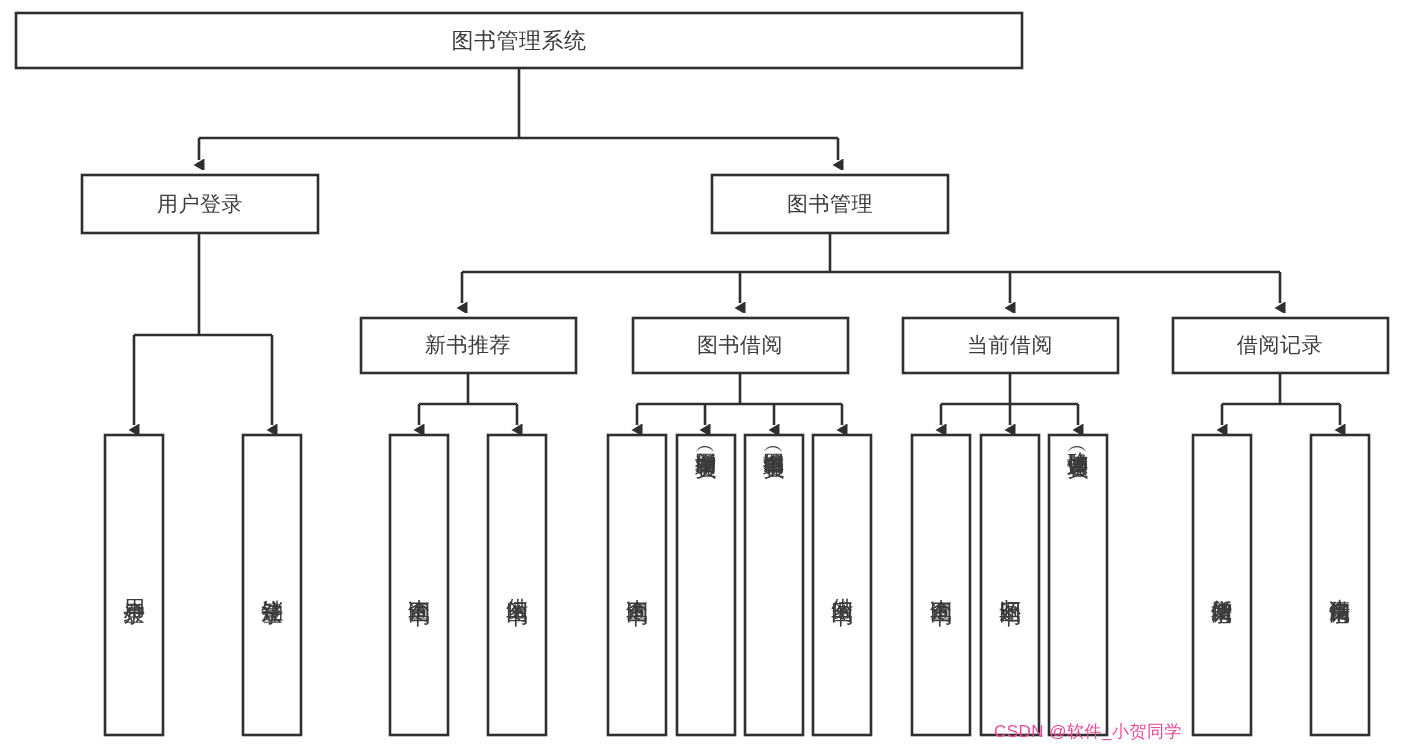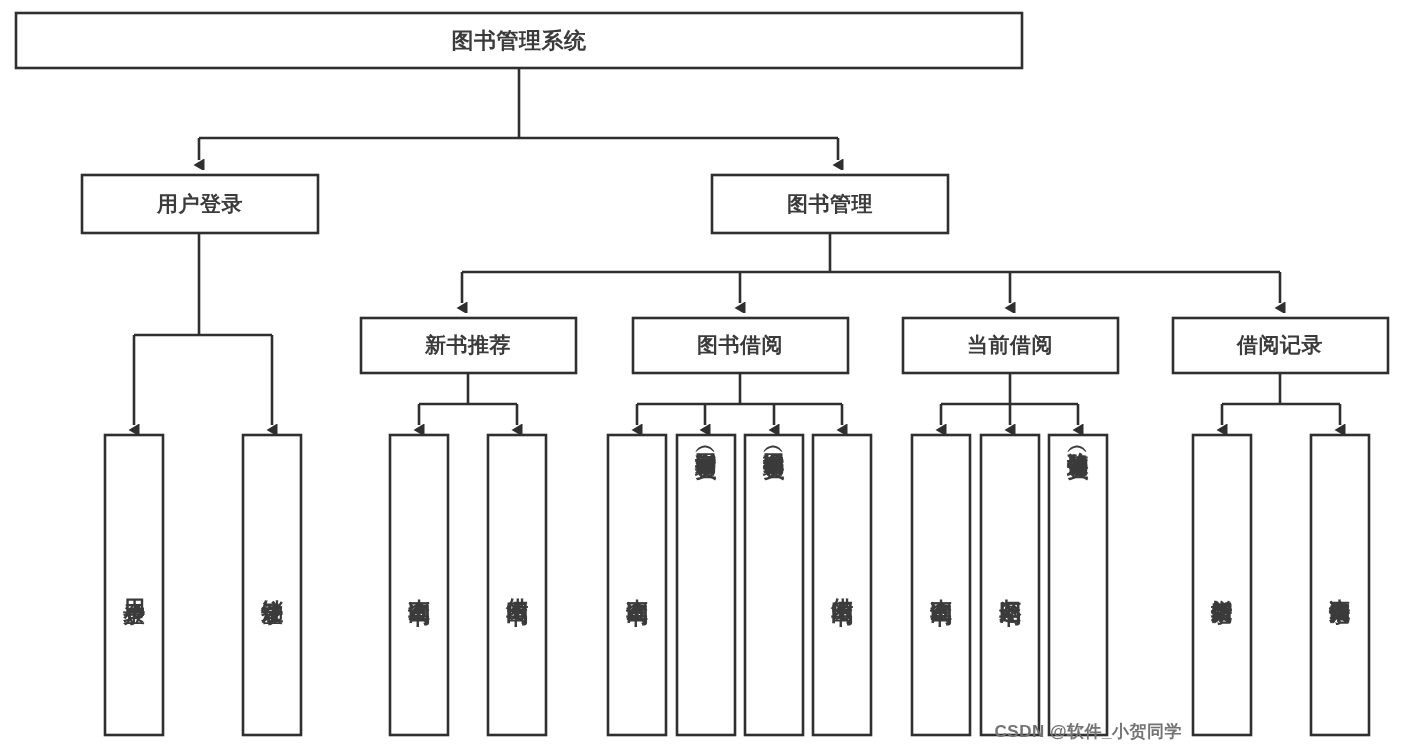--- a/index.html
+++ b/index.html
@@ -2,21 +2,21 @@
 <html><head>
 <meta charset="utf-8">
 <style>
   html,body{margin:0;padding:0;background:#ffffff;}
   body{
     width:1405px;height:747px;
     font-family:"Liberation Sans","DejaVu Sans",sans-serif;
     overflow:hidden;
     position:relative;
   }
-  #diagram-root{position:relative;width:1190px;height:747px;font-weight:bold;}
+  #diagram-root{position:relative;width:1190px;height:747px;}
   svg.diagram{position:absolute;left:0;top:0;width:1405px;height:747px;}
 
   .node-box{
     fill:#ffffff;
     stroke:#2f2f2f;
     stroke-width:2.6;
   }
   .edge{
     stroke:#2f2f2f;
     stroke-width:2.6;
@@ -53,21 +53,21 @@
     letter-spacing:2px;
     white-space:nowrap;
     text-align:center;
   }
   .leaf-label.small{font-size:21px;letter-spacing:1px;}
 
   .watermark{
     position:absolute;
     right:8px;
     bottom:4px;
-    color:#737373;
+    color:#ec4899;
     font-size:17px;
     font-family:"Liberation Sans","DejaVu Sans",sans-serif;
     letter-spacing:0.5px;
     white-space:nowrap;
   }
 </style>
 </head>
 <body>
 
 <div id="diagram-root">

